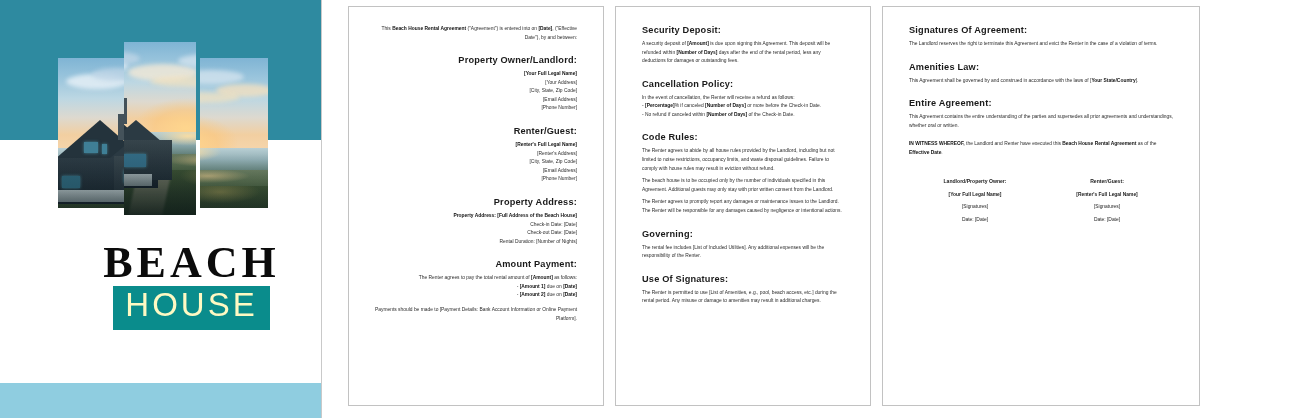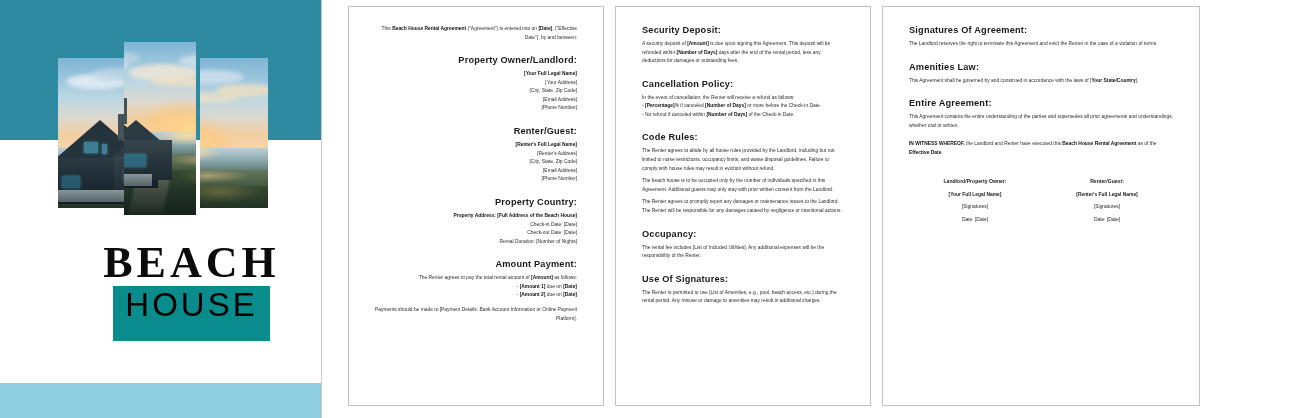--- a/index.html
+++ b/index.html
@@ -198,27 +198,27 @@
     font-size: 44px;
     letter-spacing: 4px;
     color: #0b0b0b;
     line-height: 0.95;
     margin: 0;
   }
   .title-house-wrap { margin-top: 2px; }
   .title-house {
     display: inline-block;
     background: #0A8C8C;
-    color: #000000;
+    color: #fef9c3;
     font-family: "Liberation Sans", sans-serif;
     font-weight: 400;
     font-size: 33px;
     letter-spacing: 3px;
     line-height: 1.08;
-    padding: 1px 12px 19px 12px;
+    padding: 1px 12px 8px 12px;
   }
   .title-rental {
     margin-top: 1px;
     font-family: "Liberation Sans", sans-serif;
     font-weight: 400;
     font-size: 22px;
     letter-spacing: 0px;
     color: #111111;
     border-bottom: 2px solid #111111;
     display: inline-block;
@@ -357,21 +357,21 @@
 
     <h2>Renter/Guest:</h2>
     <div class="lines">
       <p><b>[Renter's Full Legal Name]</b></p>
       <p>[Renter's Address]</p>
       <p>[City, State, Zip Code]</p>
       <p>[Email Address]</p>
       <p>[Phone Number]</p>
     </div>
 
-    <h2>Property Country:</h2>
+    <h2>Property Address:</h2>
     <div class="lines">
       <p><b>Property Address: [Full Address of the Beach House]</b></p>
       <p>Check-in Date: [Date]</p>
       <p>Check-out Date: [Date]</p>
       <p>Rental Duration: [Number of Nights]</p>
     </div>
 
     <h2>Amount Payment:</h2>
     <div class="lines">
       <p><span>The Renter agrees to pay the total rental amount of </span><b>[Amount]</b><span> as follows:</span></p>
@@ -393,21 +393,21 @@
       <p><span>- No refund if canceled within </span><b>[Number of Days]</b><span> of the Check-in Date.</span></p>
     </div>
 
     <h2>Code Rules:</h2>
     <p>The Renter agrees to abide by all house rules provided by the Landlord, including but not limited to noise restrictions, occupancy limits, and waste disposal guidelines. Failure to comply with house rules may result in eviction without refund.</p>
 
     <p>The beach house is to be occupied only by the number of individuals specified in this Agreement. Additional guests may only stay with prior written consent from the Landlord.</p>
 
     <p>The Renter agrees to promptly report any damages or maintenance issues to the Landlord. The Renter will be responsible for any damages caused by negligence or intentional actions.</p>
 
-    <h2>Occupancy:</h2>
+    <h2>Governing:</h2>
     <p>The rental fee includes [List of Included Utilities]. Any additional expenses will be the responsibility of the Renter.</p>
 
     <h2>Use Of Signatures:</h2>
     <p>The Renter is permitted to use [List of Amenities, e.g., pool, beach access, etc.] during the rental period. Any misuse or damage to amenities may result in additional charges.</p>
   </div>
 
   <div class="page page-text p4">
     <h2>Signatures Of Agreement:</h2>
     <p>The Landlord reserves the right to terminate this Agreement and evict the Renter in the case of a violation of terms.</p>
 

